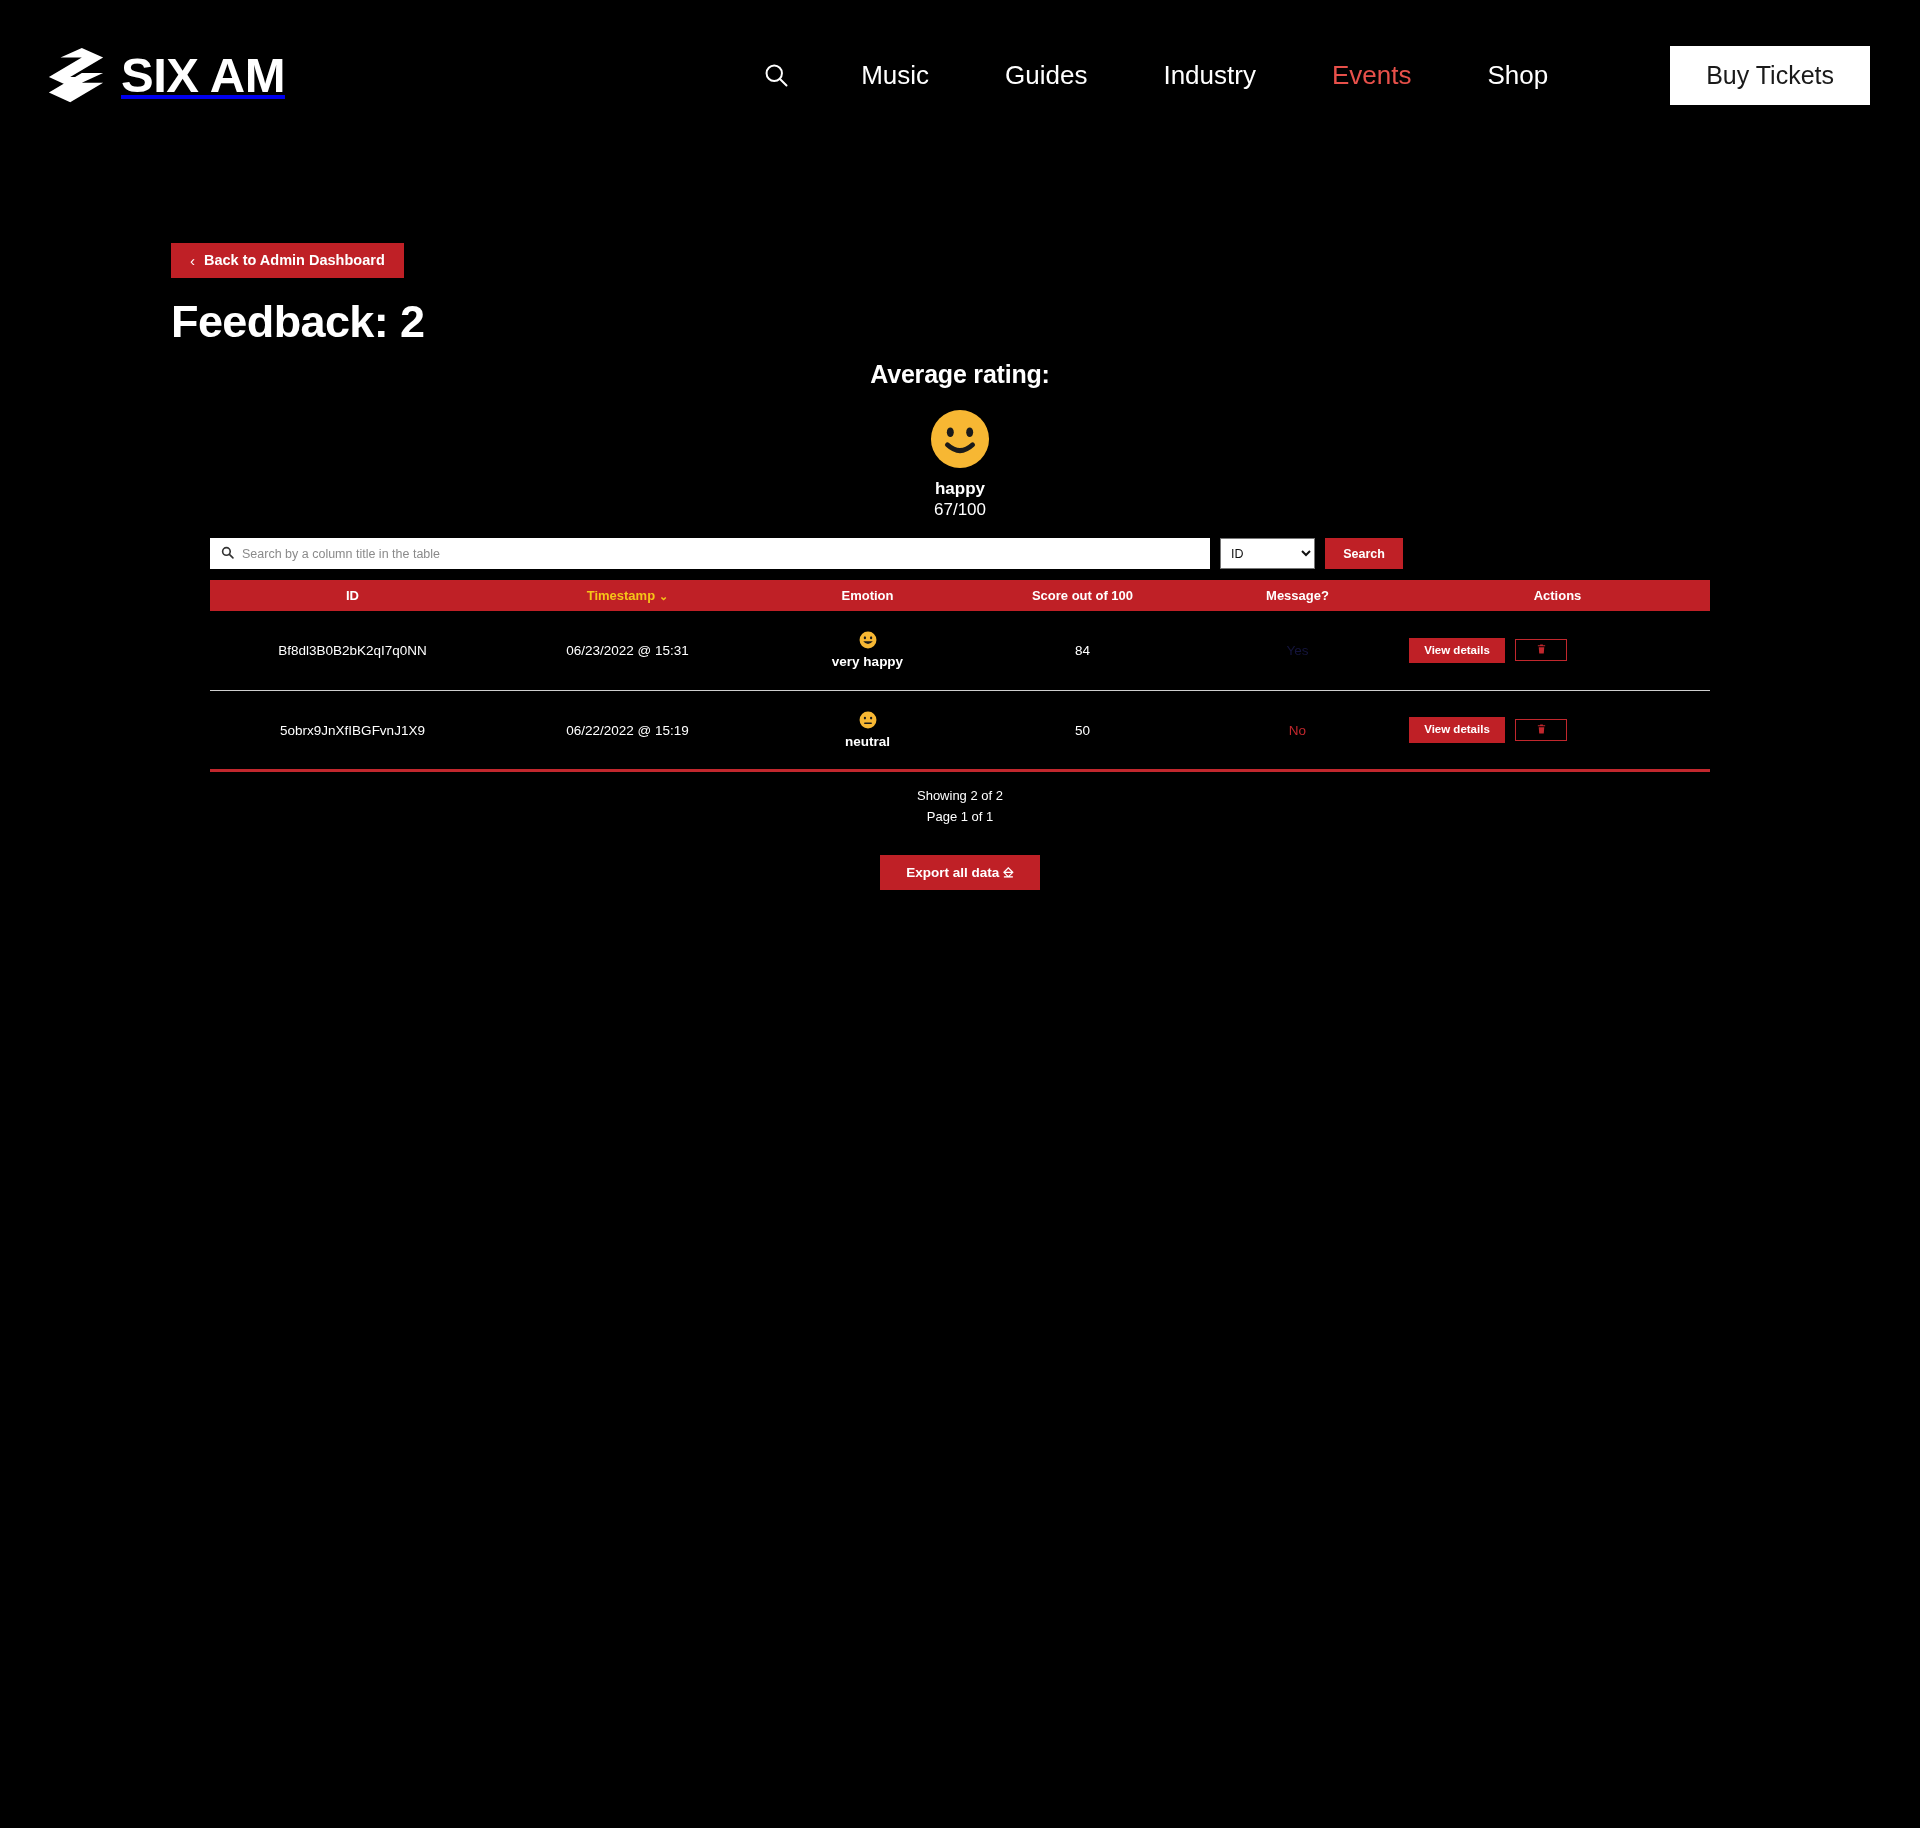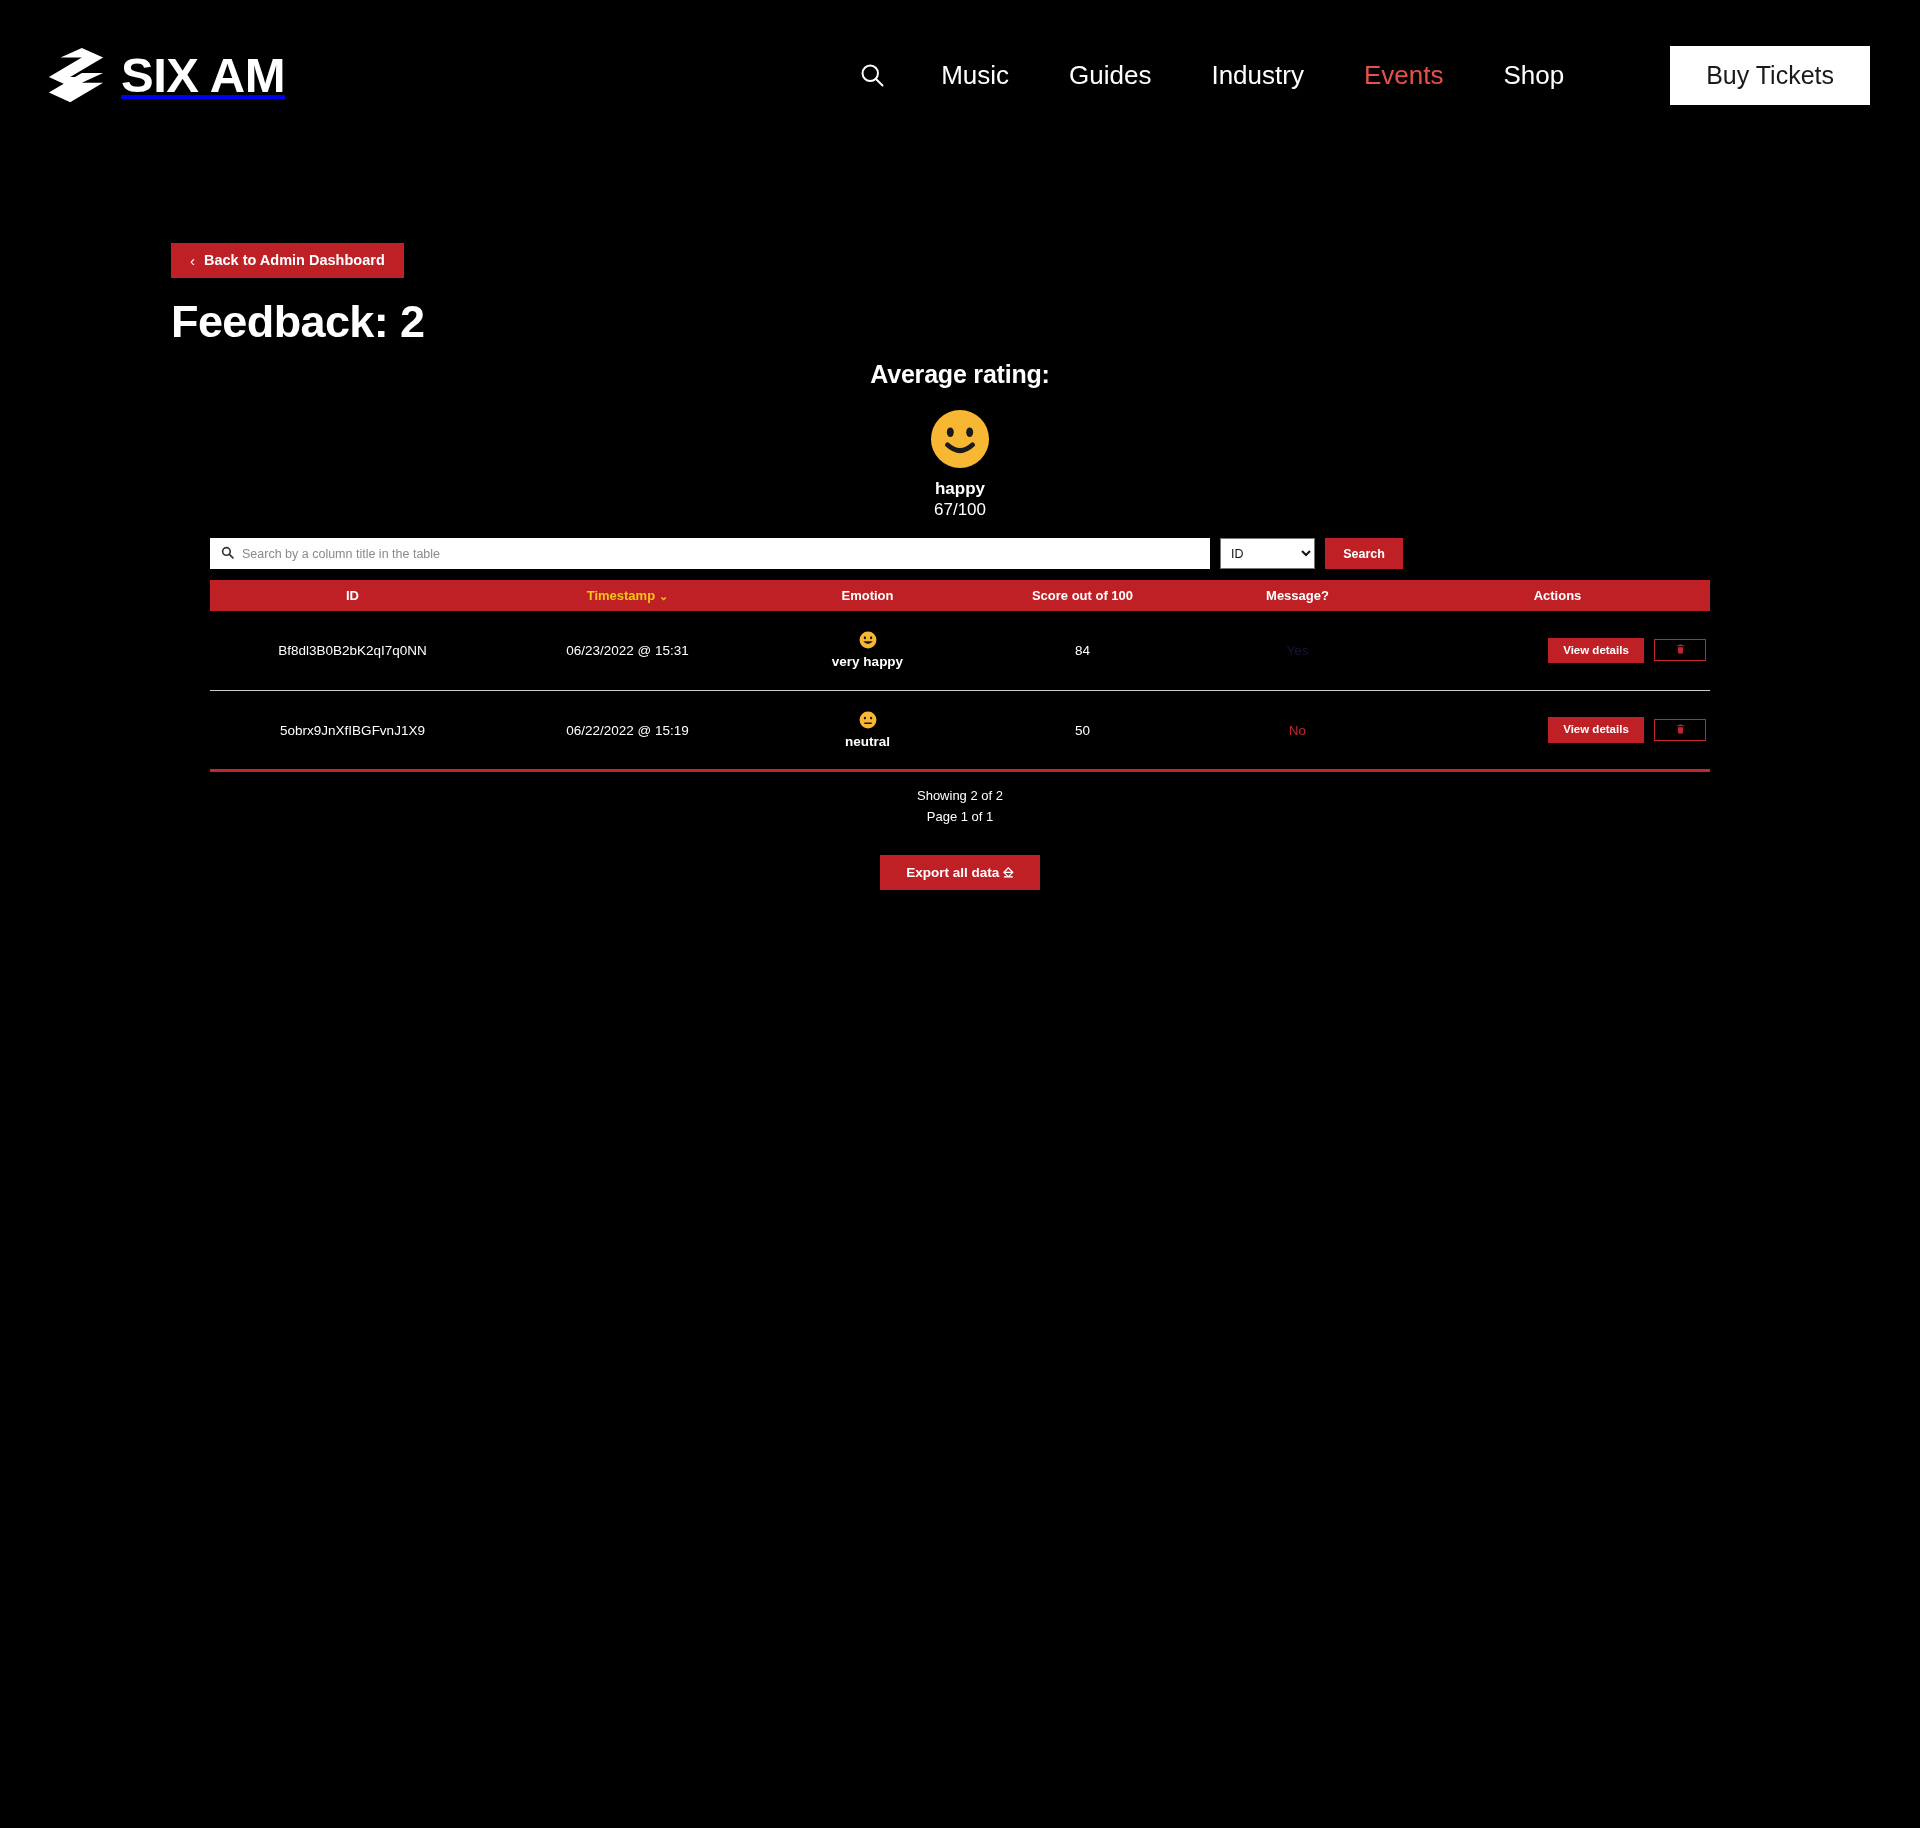--- a/index.html
+++ b/index.html
@@ -31,21 +31,21 @@
     font-weight: 700;
     letter-spacing: -0.5px;
     color: #fff;
     line-height: 1;
     white-space: nowrap;
   }
   .nav {
     margin-left: auto;
     display: flex;
     align-items: center;
-    gap: 0px;
+    gap: 16px;
   }
   .nav-search-btn {
     width: 54px; height: 54px;
     display: flex; align-items: center; justify-content: center;
     background: none; border: none; cursor: pointer;
     margin-right: 12px;
   }
   .nav-link {
     font-size: 26px;
     color: #ffffff;
@@ -223,21 +223,21 @@
     gap: 2px;
     line-height: 1.1;
   }
   .emotion-label { font-size: 13.5px; font-weight: 700; color: #fff; }
   .msg-yes { color: #14143c; font-size: 13.5px; }
   .msg-no  { color: #c1272d; font-size: 13.5px; }
 
   .actions-cell {
     display: flex;
     align-items: center;
-    justify-content: flex-end;
+    justify-content: flex-start;
     gap: 10px;
   }
   .view-btn {
     background: #bf2026;
     color: #ffffff;
     border: none;
     font-family: inherit;
     font-size: 11.5px;
     font-weight: 700;
     padding: 7px 0;

